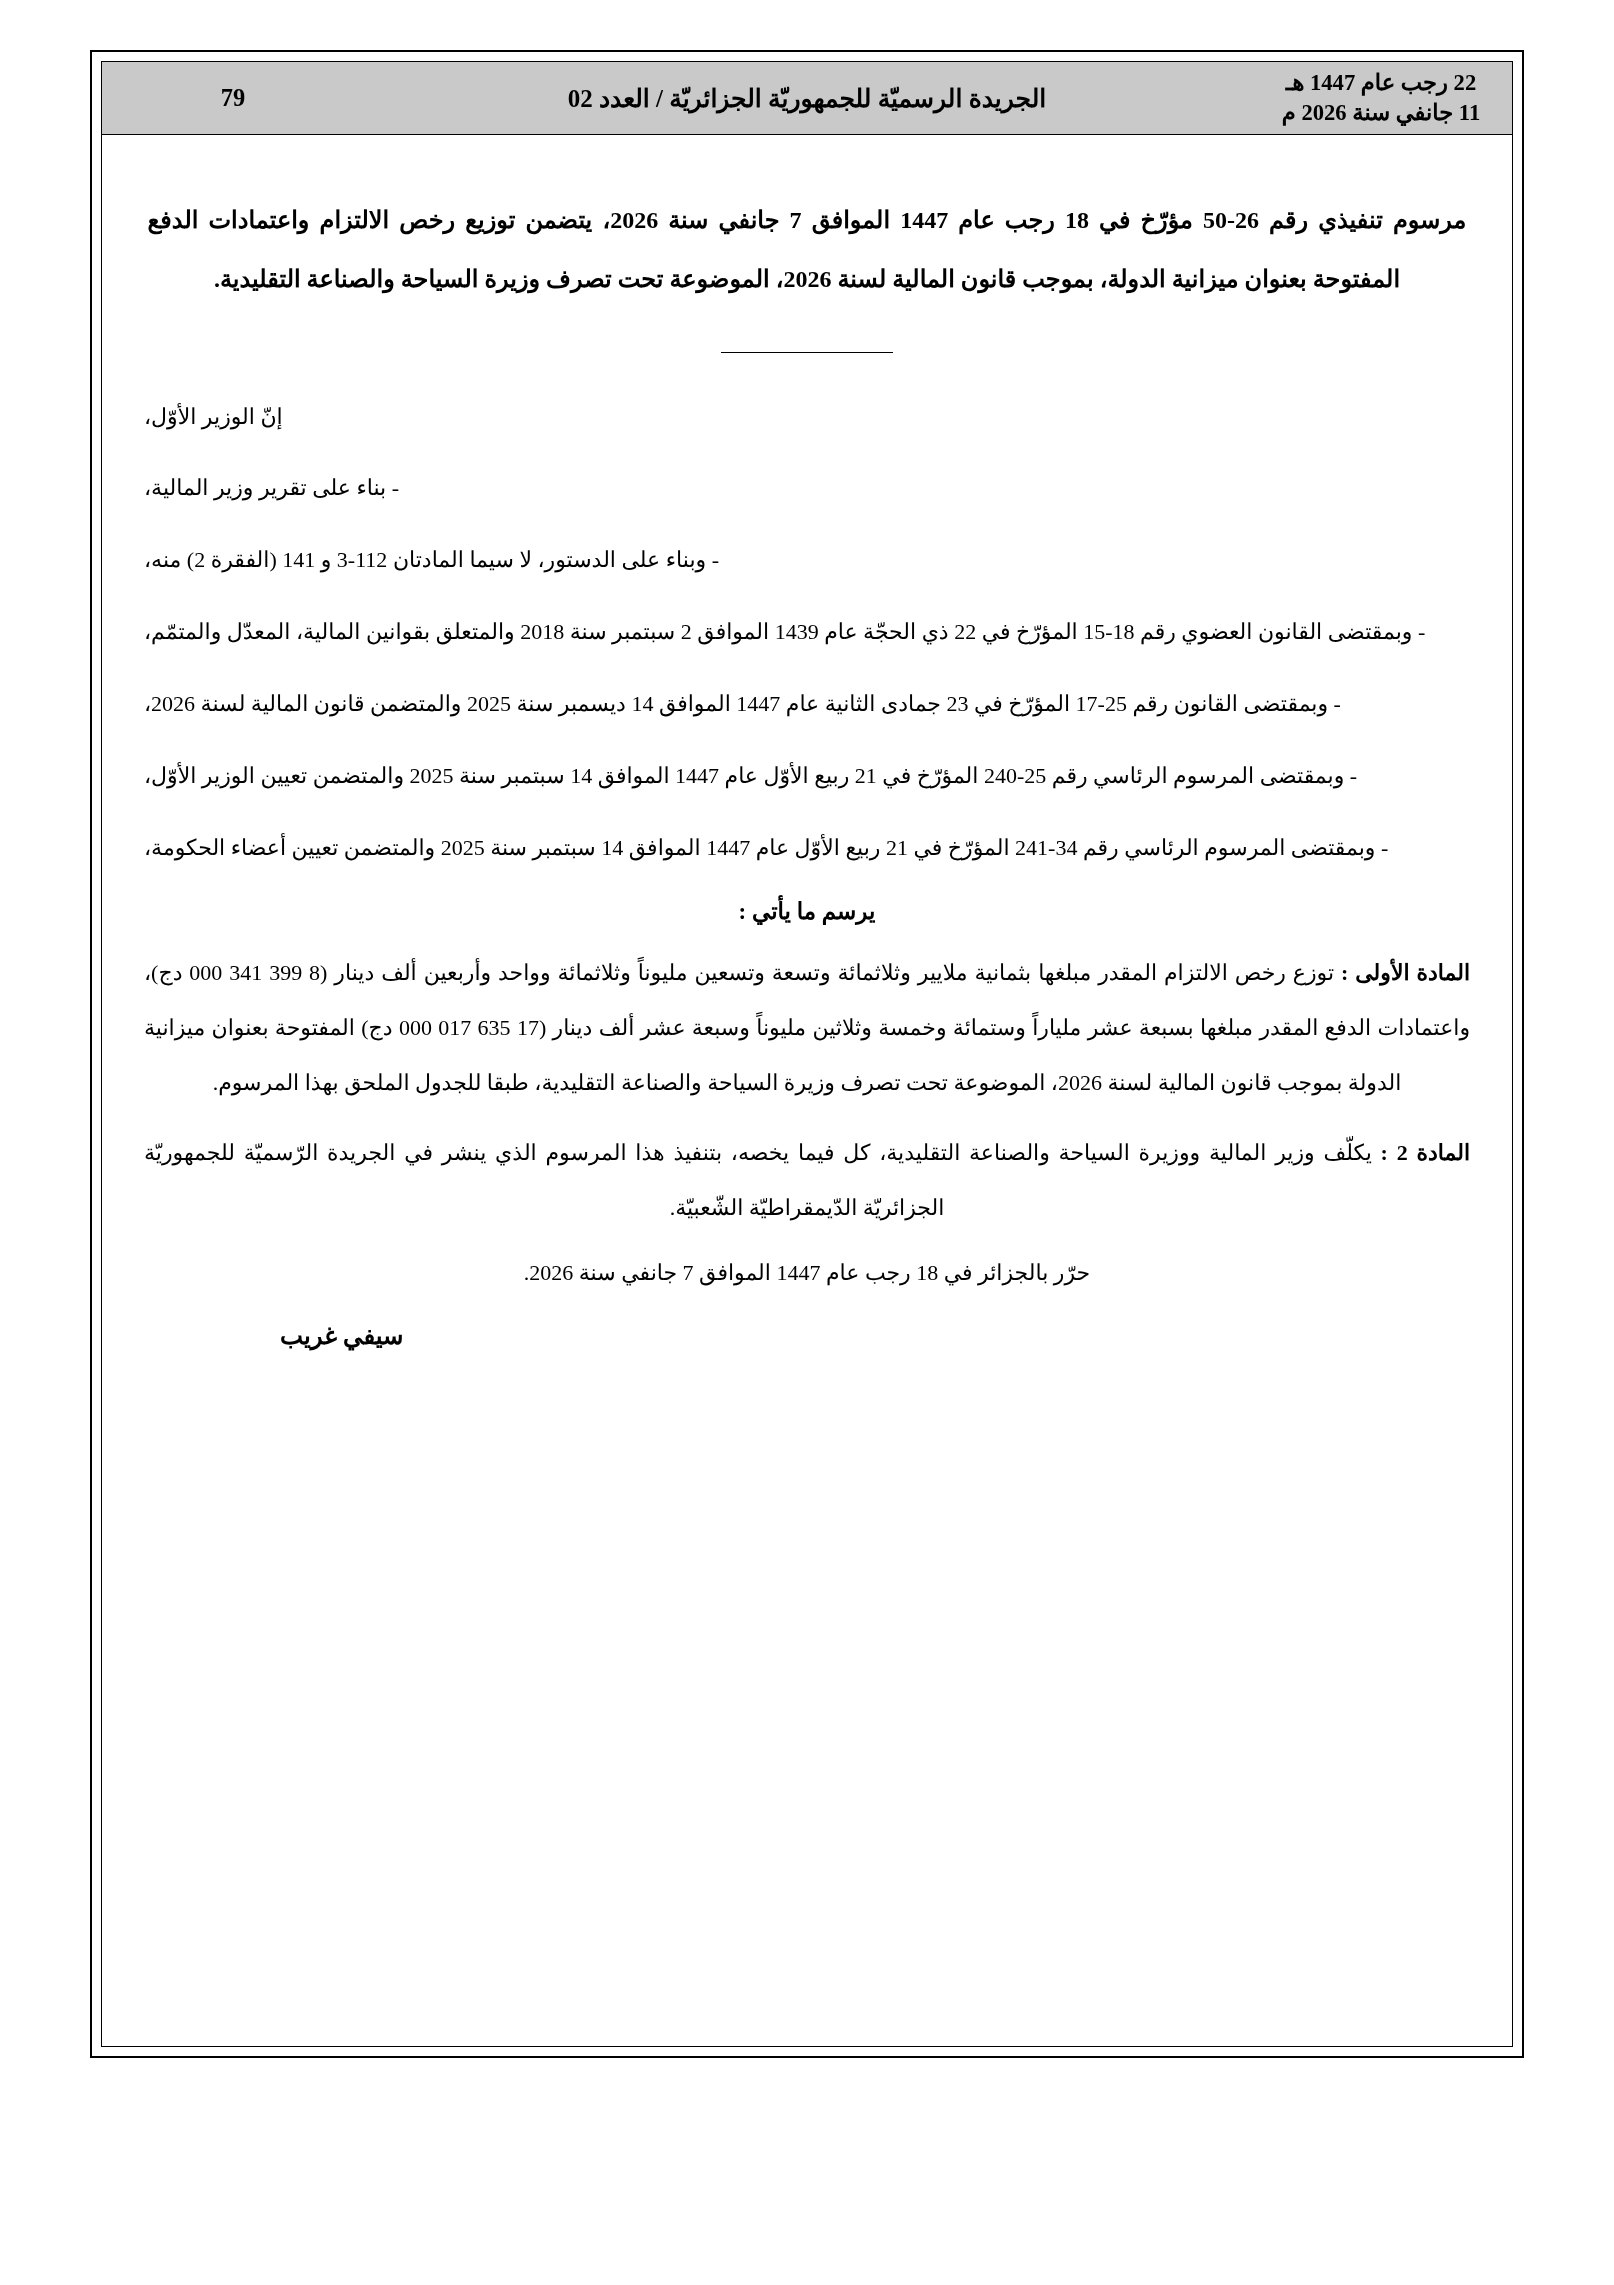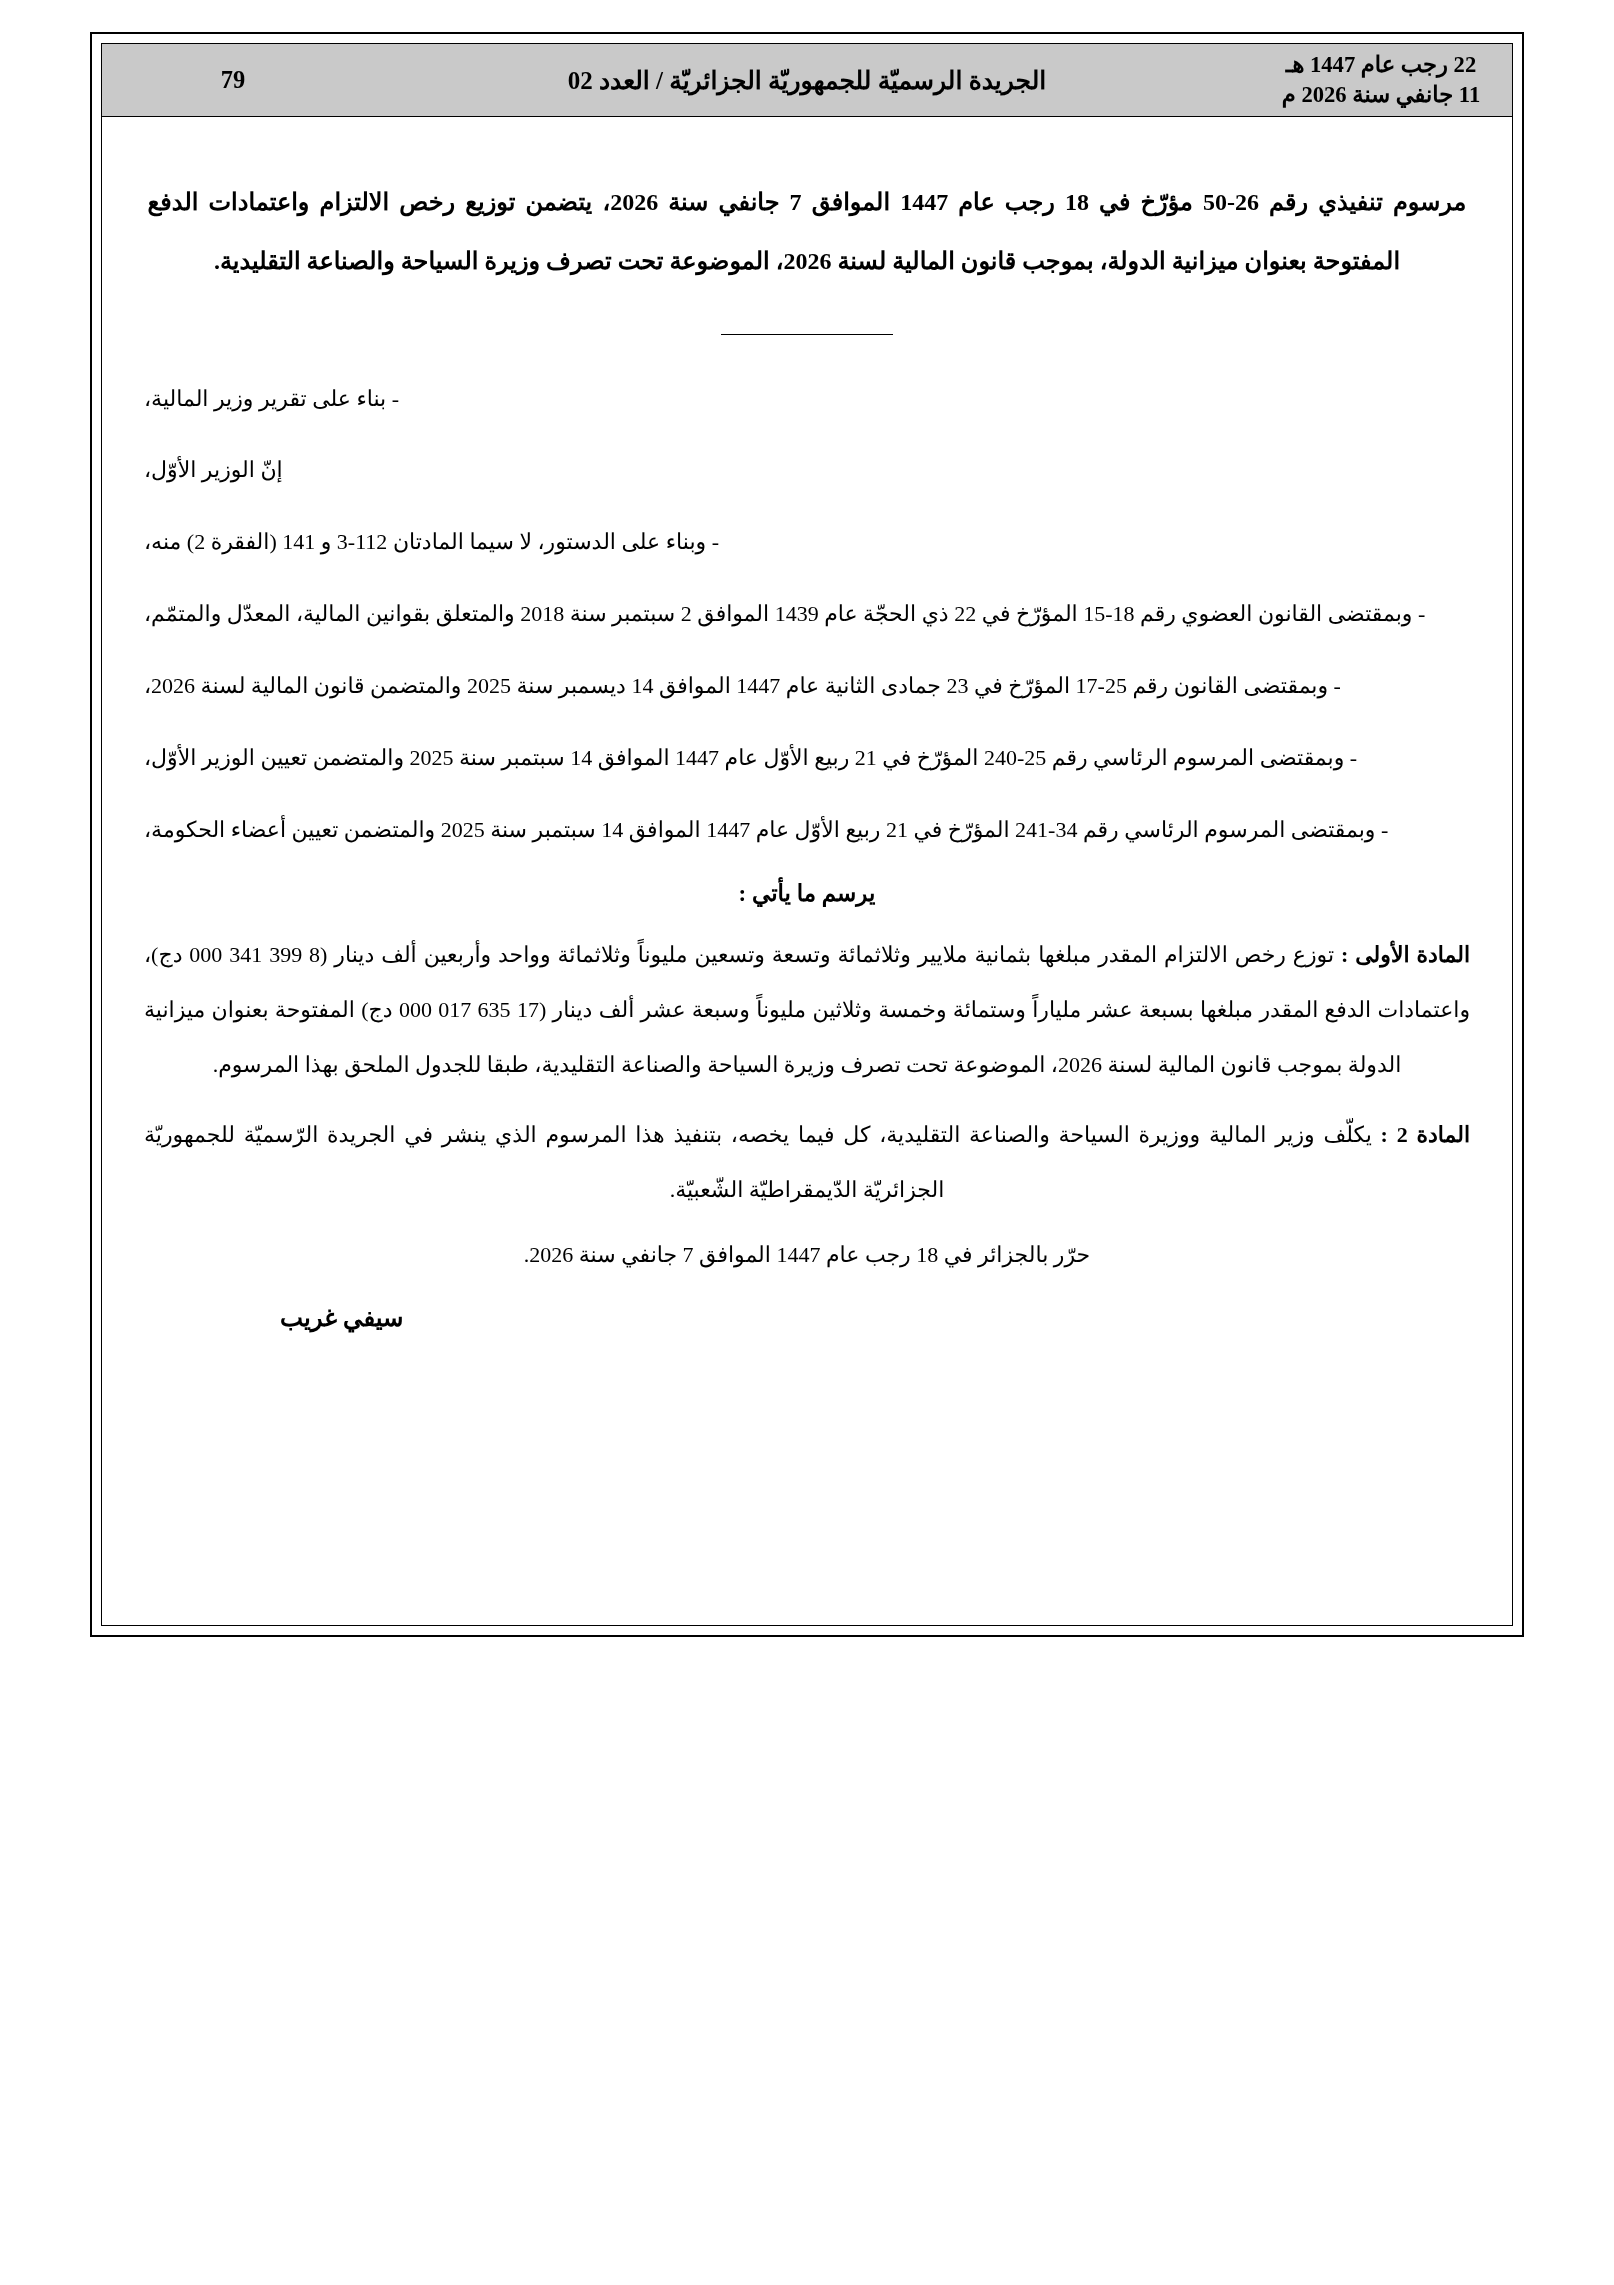--- a/index.html
+++ b/index.html
@@ -10,23 +10,23 @@
   body {
     width: 1615px;
     height: 2285px;
     font-family: "Liberation Serif", serif;
     color: #000000;
     position: relative;
   }
   .page {
     position: absolute;
     left: 90px;
-    top: 32px;
+    top: 50px;
     width: 1434px;
-    height: 1605px;
+    height: 2008px;
     border: 2.7px solid #000;
     background: #fff;
     box-sizing: border-box;
   }
   .page-inner {
     position: absolute;
     left: 9px;
     top: 9px;
     right: 9px;
     bottom: 9px;
@@ -149,23 +149,23 @@
     </div>
 
     <div class="content">
 
       <div class="title">مرسوم تنفيذي رقم 26-50 مؤرّخ في 18 رجب عام 1447 الموافق 7 جانفي سنة 2026، يتضمن توزيع رخص الالتزام واعتمادات الدفع المفتوحة بعنوان ميزانية الدولة، بموجب قانون المالية لسنة 2026، الموضوعة تحت تصرف وزيرة السياحة والصناعة التقليدية.</div>
 
       <div class="sep-wrap">
         <span class="sep"></span>
       </div>
 
+      <p class="para">إنّ الوزير الأوّل،</p>
+
       <p class="para">- بناء على تقرير وزير المالية،</p>
-
-      <p class="para">إنّ الوزير الأوّل،</p>
       <p class="para">- وبناء على الدستور، لا سيما المادتان 112-3 و 141 (الفقرة 2) منه،</p>
       <p class="para">- وبمقتضى القانون العضوي رقم 18-15 المؤرّخ في 22 ذي الحجّة عام 1439 الموافق 2 سبتمبر سنة 2018 والمتعلق بقوانين المالية، المعدّل والمتمّم،</p>
       <p class="para">- وبمقتضى القانون رقم 25-17 المؤرّخ في 23 جمادى الثانية عام 1447 الموافق 14 ديسمبر سنة 2025 والمتضمن قانون المالية لسنة 2026،</p>
       <p class="para">- وبمقتضى المرسوم الرئاسي رقم 25-240 المؤرّخ في 21 ربيع الأوّل عام 1447 الموافق 14 سبتمبر سنة 2025 والمتضمن تعيين الوزير الأوّل،</p>
       <p class="para">- وبمقتضى المرسوم الرئاسي رقم 34-241 المؤرّخ في 21 ربيع الأوّل عام 1447 الموافق 14 سبتمبر سنة 2025 والمتضمن تعيين أعضاء الحكومة،</p>
 
       <p class="center-head">يرسم ما يأتي :</p>
 
       <p class="art"><span class="b">المادة الأولى :</span><span> توزع رخص الالتزام المقدر مبلغها بثمانية ملايير وثلاثمائة وتسعة وتسعين مليوناً وثلاثمائة وواحد وأربعين ألف دينار (8 399 341 000 دج)، واعتمادات الدفع المقدر مبلغها بسبعة عشر ملياراً وستمائة وخمسة وثلاثين مليوناً وسبعة عشر ألف دينار (17 635 017 000 دج) المفتوحة بعنوان ميزانية الدولة بموجب قانون المالية لسنة 2026، الموضوعة تحت تصرف وزيرة السياحة والصناعة التقليدية، طبقا للجدول الملحق بهذا المرسوم.</span></p>
 

